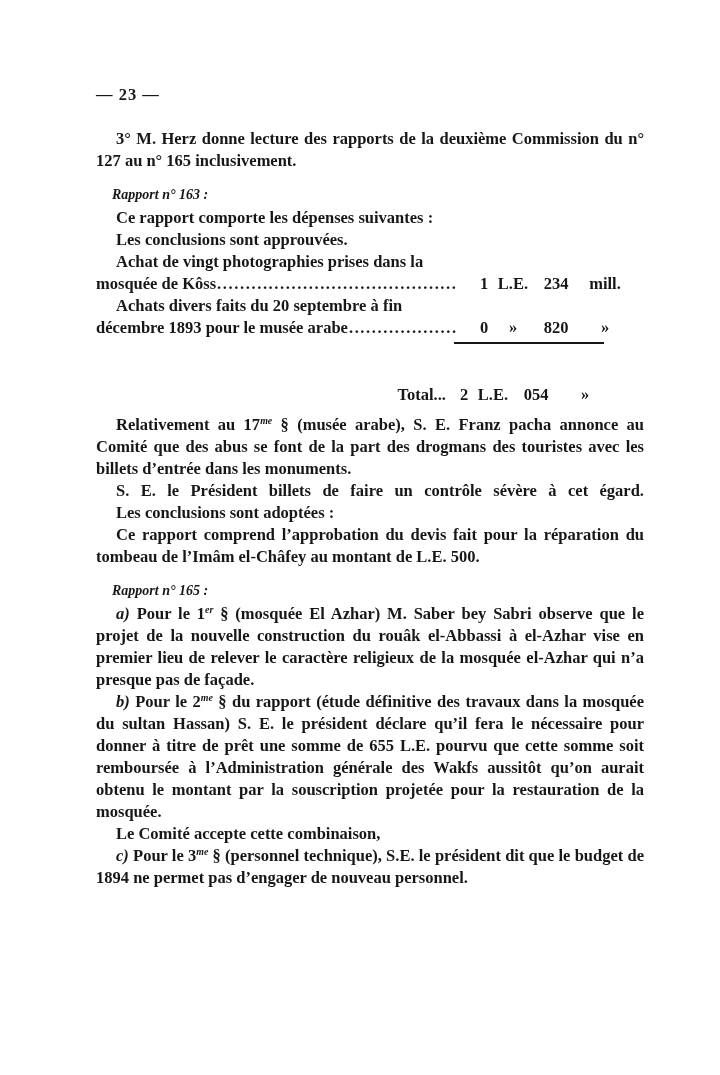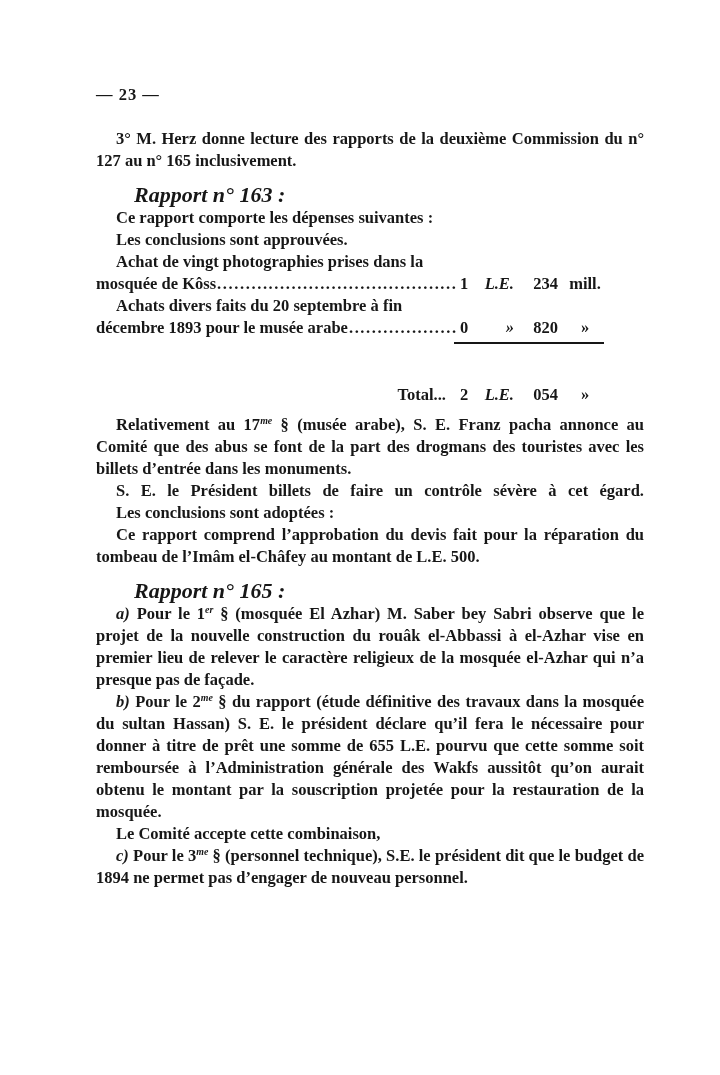--- a/index.html
+++ b/index.html
@@ -28,38 +28,39 @@
     margin-bottom: 22px;
   }
   p.para {
     margin: 0;
     text-align: justify;
   }
   .indent { text-indent: 20px; }
   .fill { text-align-last: justify; }
   .report-heading {
     font-style: italic;
-    font-size: 22px;
+    font-size: 14px;
     font-weight: 700;
-    margin: 12px 0 1px 38px;
+    margin: 12px 0 1px 16px;
     line-height: 22px;
   }
   .sup {
     font-size: 60%;
     vertical-align: super;
     line-height: 0;
     font-style: italic;
   }
   .lead-italic { font-style: italic; }
 
   
   .expense-table { margin: 0; }
   .expense-row {
     display: flex;
     align-items: flex-end;
+    gap: 20px;
   }
   .expense-label {
     width: 360px;
   }
   .exp-line2 {
     display: flex;
     align-items: baseline;
   }
   .exp-line2 .label-text { white-space: nowrap; }
   .dotfill {
@@ -68,22 +69,22 @@
     white-space: nowrap;
     letter-spacing: 1.6px;
     padding-left: 1px;
   }
   .amount {
     width: 188px;
     display: flex;
     align-items: baseline;
   }
   .amt-num   { width: 16px;  text-align: center; }
-  .amt-cur   { width: 42px;  text-align: right; font-style: italic; }
-  .amt-mills { width: 44px;  text-align: right; }
+  .amt-cur   { width: 42px;  text-align: center; }
+  .amt-mills { width: 44px;  text-align: center; }
   .amt-unit  { width: 54px;  text-align: center; }
   .total-rule {
     border: none;
     border-top: 2.5px solid #171717;
     width: 150px;
     margin: 3px 0 3px 358px;
   }
   .total-row { display: flex; align-items: baseline; margin-top: 40px; }
   .total-label {
     width: 360px;

